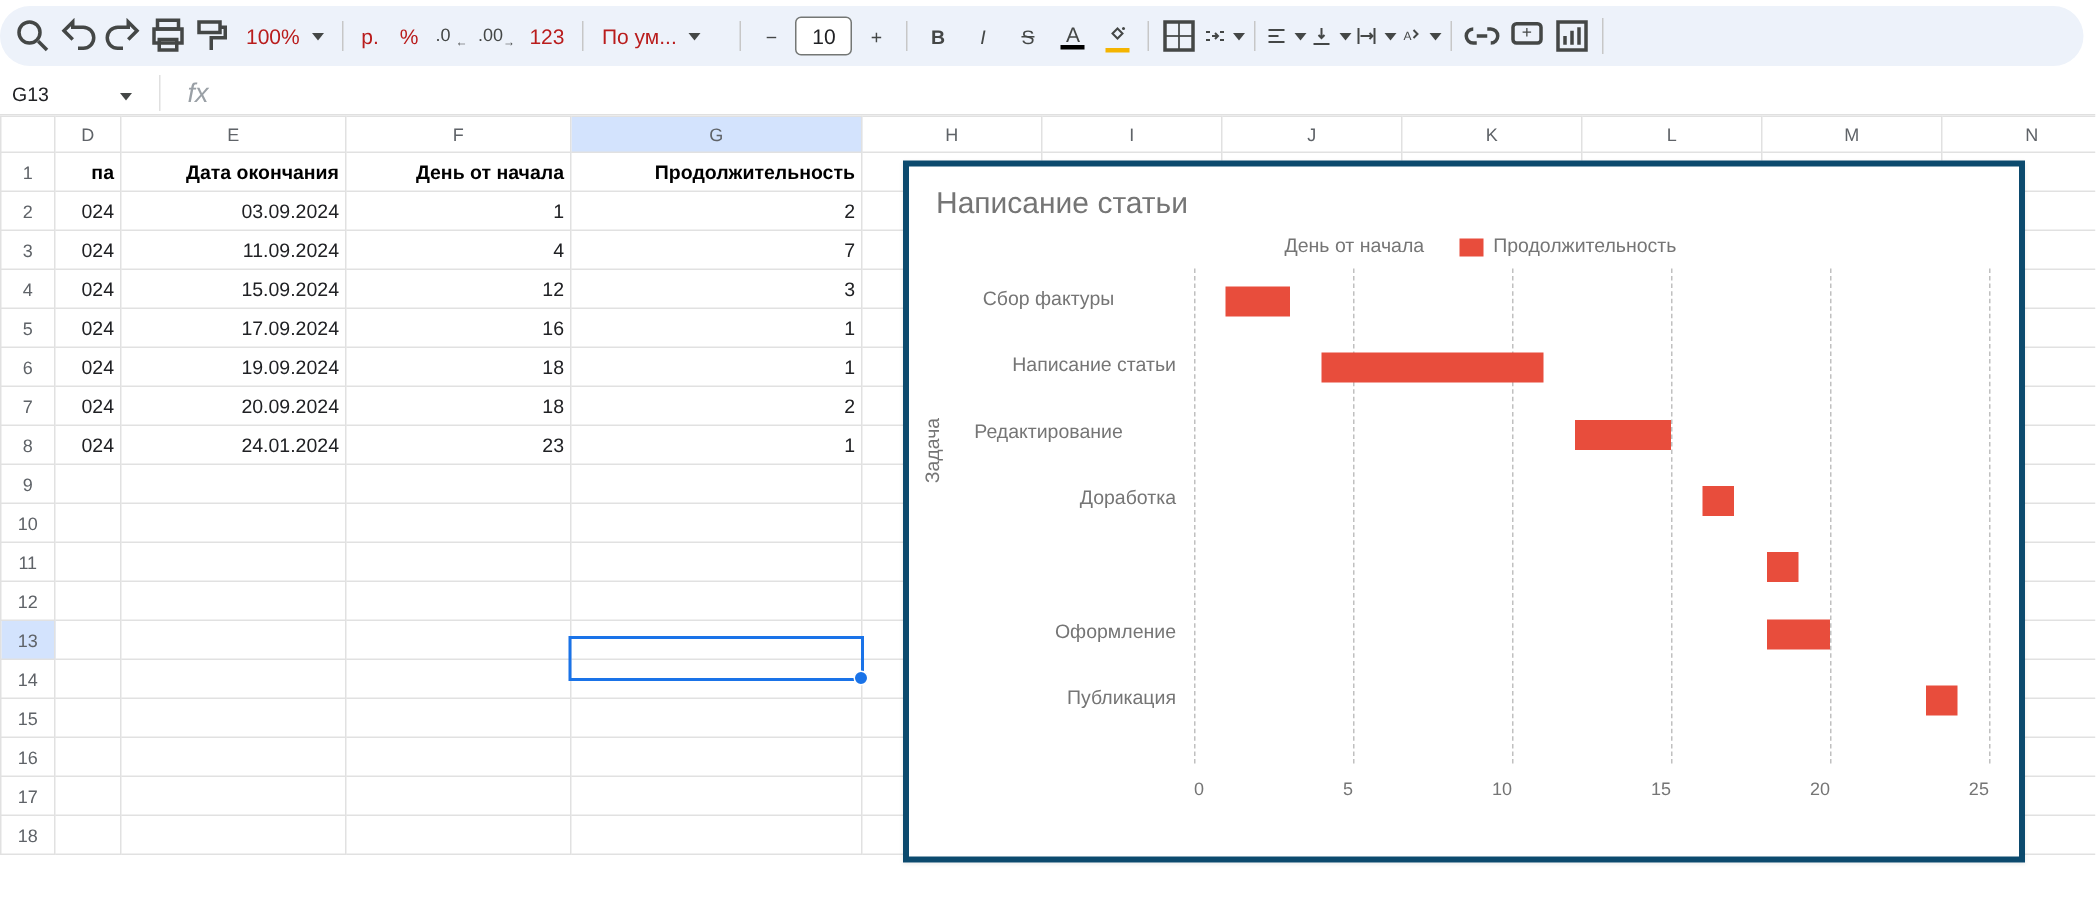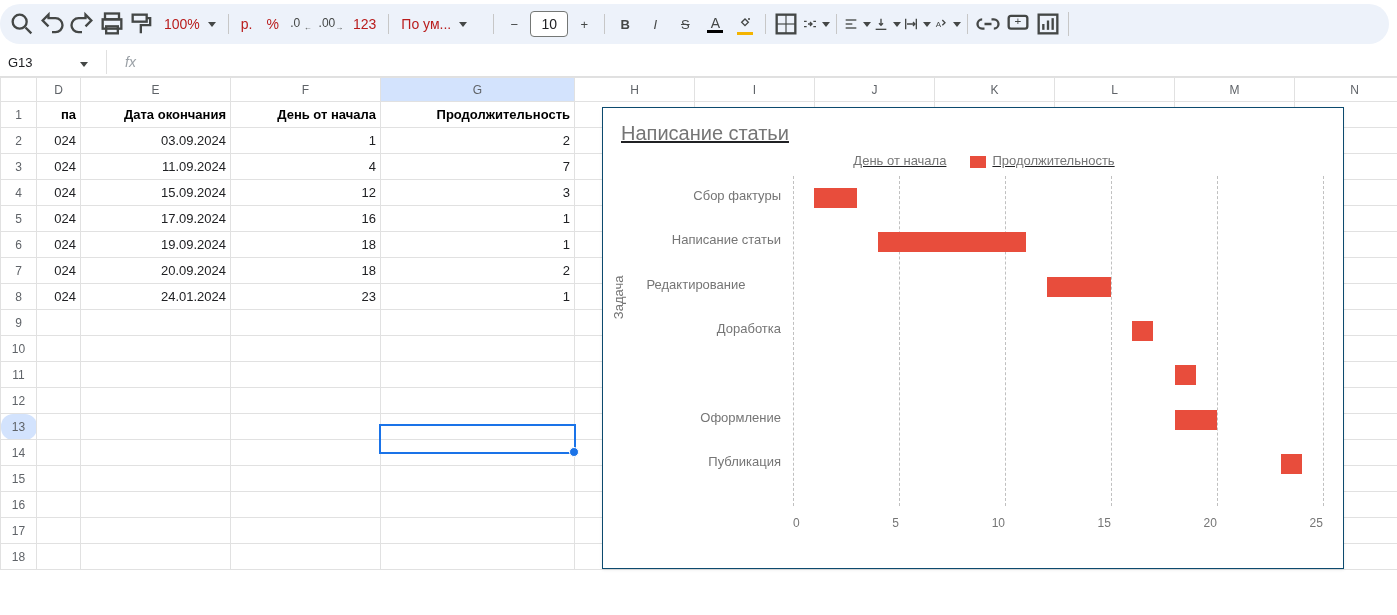--- a/index.html
+++ b/index.html
@@ -103,21 +103,21 @@
   .namebox .tb-chevron::after{margin-left:0;}
   .namebox-sep {
     width:1px;
     height:24px;
     background:#e0e0e0;
     margin:0 6px;
   }
   .fx-icon {
     font-style: italic;
     color:#9aa0a6;
-    font-size:14px;
+    font-size:18px;
   }
 
   .grid-area {
     position: relative;
     height: calc(615px - 48px - 28px);
     overflow: hidden;
   }
   table.sheet {
     border-collapse: collapse;
     table-layout: fixed;
@@ -161,44 +161,43 @@
   .col-N{width:120px;}
   .hdr-cell {
     font-weight: bold;
     font-size: 14px;
     color:#000;
     text-align:right;
   }
   .num { text-align:right; }
   .date { text-align:right; }
   .active-col { background:#d3e3fd !important; }
-  .active-row { background:#d3e3fd !important;border-radius:12px; }
+  .active-row { background:#d3e3fd !important; }
   .active-cell {
     position:absolute;
     border:2px solid #1a73e8;
     pointer-events:none;
   }
   .active-handle {
     position:absolute;
     width:8px;height:8px;
     background:#1a73e8;
     border:1px solid #fff;
     border-radius:50%;
   }
 
   .chart {
     position:absolute;
     left:602px;
     top:30px;
     width:740px;
     height:460px;
     background:#fff;
-    border:1px solid #0c4a6e;
+    border:4px solid #0c4a6e;
     box-shadow:0 1px 3px rgba(0,0,0,0.08);
-    text-decoration:underline;
   }
   .chart-title {
     font-size:20px;
     color:#757575;
     padding:14px 18px 4px 18px;
   }
   .legend {
     display:flex;
     justify-content:center;
     gap:24px;
@@ -712,21 +711,21 @@
           <span>15</span>
           <span>20</span>
           <span>25</span>
         </div>
     <div class="grid-line" style="left: 0px;"></div>
         <div class="grid-line" style="left: 106px;"></div>
         <div class="grid-line" style="left: 212px;"></div>
         <div class="grid-line" style="left: 318px;"></div>
         <div class="grid-line" style="left: 424px;"></div>
         <div class="grid-line" style="left: 530px;"></div>
-        <div class="cat-label" style="top: 12.1429px;">Сбор фактуры</div>
+        <div class="cat-label" style="top: 12.1429px; text-align: center;">Сбор фактуры</div>
         <div class="bar-offset" style="top: 12.1429px; left: 0px; width: 21.2px;"></div>
         <div class="bar" style="top: 12.1429px; left: 21.2px; width: 42.4px;"></div>
         <div class="cat-label" style="top: 56.4286px;">Написание статьи</div>
         <div class="bar-offset" style="top: 56.4286px; left: 0px; width: 84.8px;"></div>
         <div class="bar" style="top: 56.4286px; left: 84.8px; width: 148.4px;"></div>
         <div class="cat-label" style="top: 100.714px; text-align: center;">Редактирование</div>
         <div class="bar-offset" style="top: 100.714px; left: 0px; width: 254.4px;"></div>
         <div class="bar" style="top: 100.714px; left: 254.4px; width: 63.6px;"></div>
         <div class="cat-label" style="top: 145px;">Доработка</div>
         <div class="bar-offset" style="top: 145px; left: 0px; width: 339.2px;"></div>

